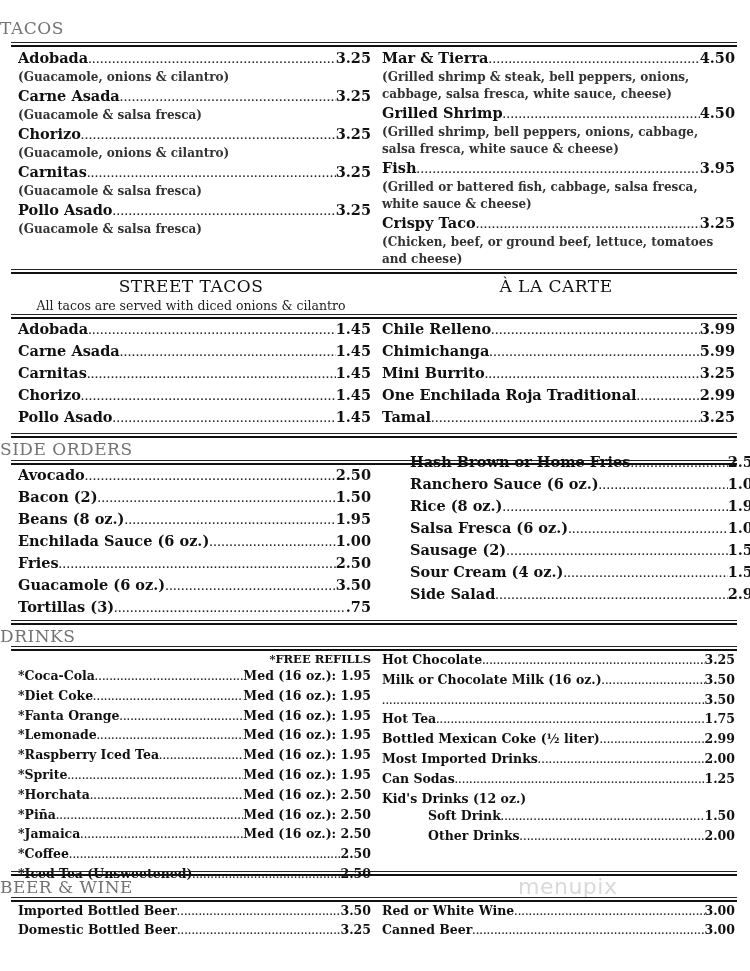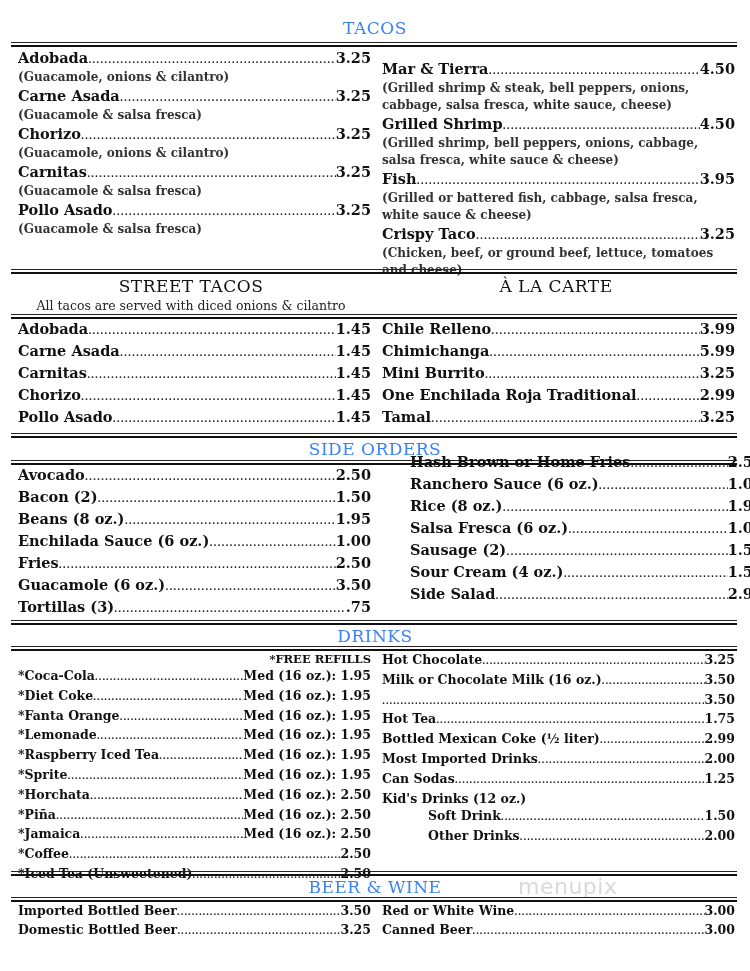--- a/index.html
+++ b/index.html
@@ -6,22 +6,22 @@
   body {
     width: 750px; height: 971px; position: relative; overflow: hidden;
     font-family: "DejaVu Serif", serif; color: #111;
   }
   .rule {
     position: absolute; left: 11px; right: 13px; height: 5px;
     border-top: 1px solid #222; border-bottom: 2px solid #111;
     box-sizing: border-box;
   }
   .sec-title {
-    position: absolute; left: 0; right: 0; text-align: center;
-    font-size: 17px; letter-spacing: 0.5px; color: #3b82f6;
+    position: absolute; left: 0; right: 0; text-align: left;
+    font-size: 17px; letter-spacing: 0.5px; color: #737373;
   }
   .col-title {
     position: absolute; text-align: center; font-size: 17px; letter-spacing: 0.5px;
   }
   .col-sub {
     position: absolute; text-align: center; font-size: 12.5px; color: #222;
   }
   .col { position: absolute; font-weight: bold; }
   .row {
     display: flex; align-items: baseline; white-space: nowrap; overflow: hidden;
@@ -96,21 +96,21 @@
   <div>
     <div class="row">
         <span class="name">Pollo Asado</span>
         <span class="dots"></span>
         <span class="price">3.25</span>
       </div>
     <div class="desc">(Guacamole &amp; salsa fresca)</div>
   </div>
 </div>
 
-<div class="col" style="left:382px; top:59px; width:353px;">
+<div class="col" style="left:382px; top:48px; width:353px;">
   <div>
     <div class="row">
         <span class="name">Mar &amp; Tierra</span>
         <span class="dots"></span>
         <span class="price">4.50</span>
       </div>
     <div class="desc">(Grilled shrimp &amp; steak, bell peppers, onions, cabbage, salsa fresca, white sauce, cheese)</div>
   </div>
   <div>
     <div class="row">

